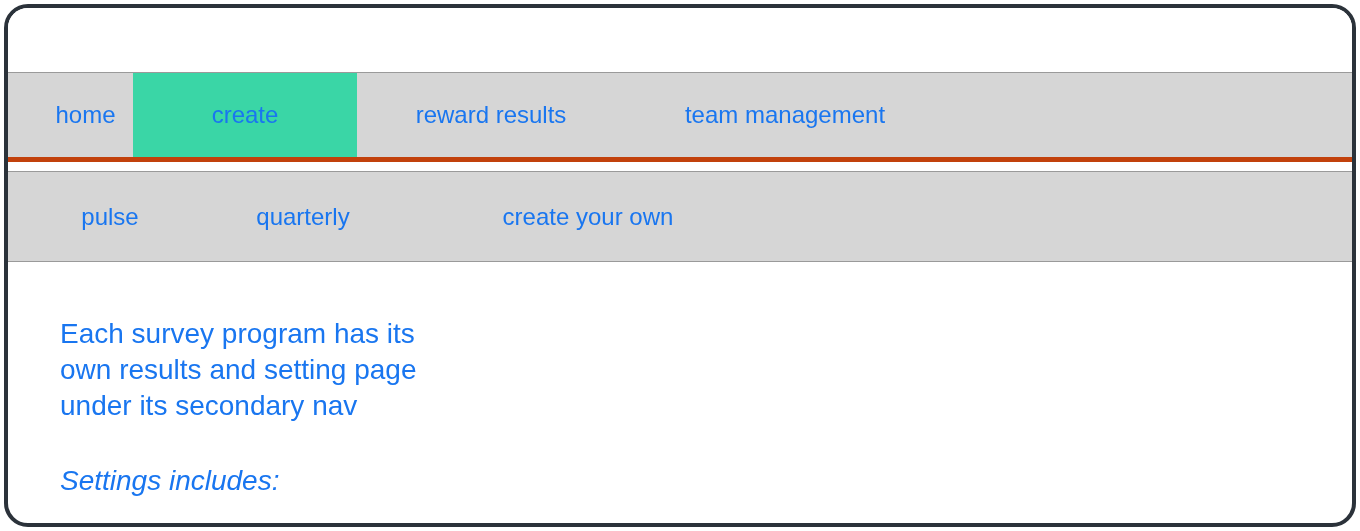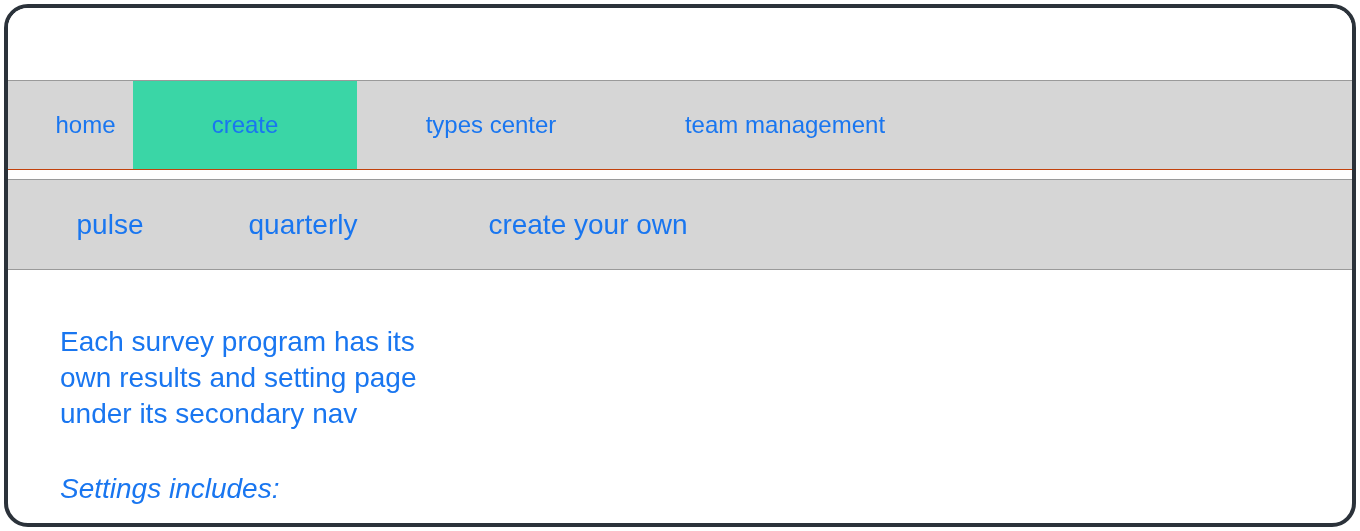--- a/index.html
+++ b/index.html
@@ -28,24 +28,23 @@
     .header-spacer {
       width: 100%;
       height: 64px;
       background: #ffffff;
     }
     .primary-nav {
       width: 100%;
       height: 90px;
       background: #d6d6d6;
       border-top: 1px solid #9a9a9a;
-      border-bottom: 1px solid #c2410c;
+      border-bottom: 5px solid #c2410c;
       display: flex;
       align-items: stretch;
-      margin-top: 8px;
     }
     .primary-nav .tab {
       display: flex;
       align-items: center;
       justify-content: center;
       color: #1976f0;
       font-size: 24px;
       cursor: pointer;
       white-space: nowrap;
     }
@@ -69,21 +68,21 @@
       background: #d6d6d6;
       border-bottom: 1px solid #9a9a9a;
       display: flex;
       align-items: center;
     }
     .secondary-nav .subtab {
       display: flex;
       align-items: center;
       justify-content: center;
       color: #1976f0;
-      font-size: 28px;
+      font-size: 24px;
       cursor: pointer;
       white-space: nowrap;
     }
     .sub-pulse { width: 160px; padding-left: 44px; justify-content: flex-start; }
     .sub-newhire { width: 260px; }
     .sub-quarterly { width: 270px; }
     .sub-create { width: 300px; }
     .content {
       padding: 54px 0 0 52px;
       width: 430px;
@@ -101,21 +100,21 @@
   </style>
 </head>
 <body>
 
 <div class="window">
   <div class="header-spacer"></div>
 
   <div class="primary-nav">
     <div class="tab tab-home">home</div>
     <div class="tab tab-surveys active">create</div>
-    <div class="tab tab-reward">types center</div>
+    <div class="tab tab-reward">reward results</div>
     <div class="tab tab-team">team management</div>
   </div>
 
   <div class="nav-separator"></div>
 
   <div class="secondary-nav">
     <div class="subtab sub-pulse">pulse</div>
     <div class="subtab sub-quarterly">quarterly</div>
     <div class="subtab sub-create">create your own</div>
   </div>

